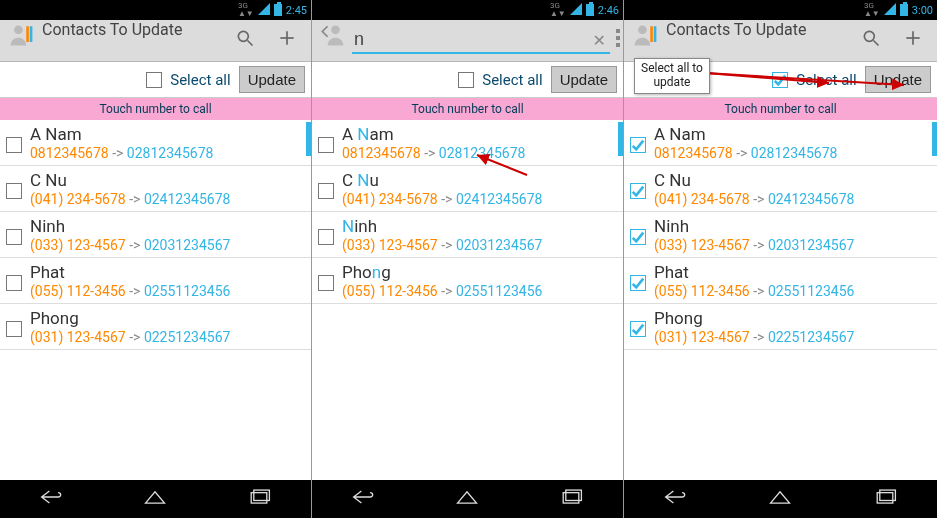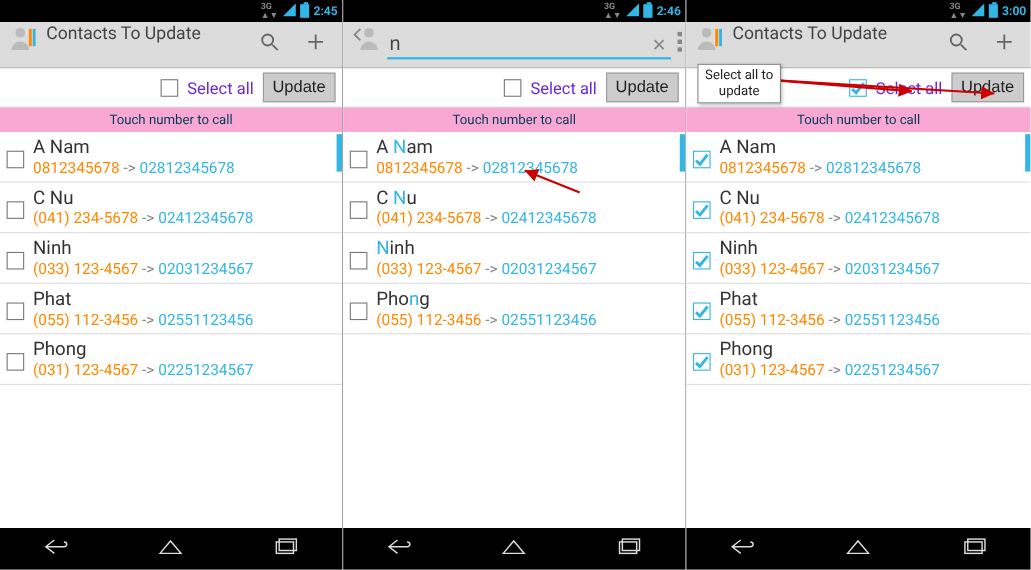--- a/index.html
+++ b/index.html
@@ -1,21 +1,21 @@
 <!DOCTYPE html>
 <html><head>
 <meta charset="utf-8">
 <style>
   * { box-sizing: border-box; margin: 0; padding: 0; }
   html, body { width: 937px; height: 518px; font-family: "Roboto", "Helvetica Neue", Arial, sans-serif; background: #fff; }
   .triptych { display: flex; width: 937px; height: 518px; }
   .phone { width: 312px; height: 518px; border-right: 1px solid #999; display: flex; flex-direction: column; position: relative; background: #fff; }
   .phone:last-child { border-right: none; width: 313px; }
   
-  .status-bar { height: 20px; background: #000; color: #33b5e5; display: flex; justify-content: flex-end; align-items: center; font-size: 11px; padding: 0 4px; gap: 4px; font-weight: bold; }
+  .status-bar { height: 20px; background: #000; color: #33b5e5; display: flex; justify-content: flex-end; align-items: center; font-size: 11px; padding: 0 4px; gap: 4px; }
   .status-bar .sig { display:inline-block; }
   .status-bar .battery { width: 8px; height: 12px; border: 1px solid #33b5e5; background: #33b5e5; position: relative; }
   .status-bar .battery::after { content:''; position:absolute; top:-3px; left:2px; width:4px; height:2px; background:#33b5e5; }
   .status-bar .threeg { font-size:8px; line-height:8px; color:#888; }
   
   .action-bar { height: 42px; background: #dcdcdc; border-bottom: 1px solid #b8b8b8; display: flex; padding: 0 6px; gap: 6px; }
   .app-icon { width: 30px; height: 30px; display:flex; align-items:center; justify-content:center; }
   .app-icon svg { width: 28px; height: 28px; }
   .title { flex: 1; font-size: 16px; color: #444; }
   .ab-icon { width: 36px; height: 36px; display:flex; align-items:center; justify-content:center; color:#666; }
@@ -24,21 +24,21 @@
   .search-wrap { flex:1; position:relative; display:flex; align-items:center; }
   .clear-x { position:absolute; right:4px; color:#888; font-size:16px; cursor:pointer; }
   .overflow-dots { display:flex; flex-direction:column; gap:3px; align-items:center; justify-content:center; width:24px; height:36px; }
   .overflow-dots span { width:4px; height:4px; background:#888; }
   
   .select-row { height: 36px; display:flex; align-items:center; justify-content:flex-end; padding: 0 6px; gap: 8px; border-bottom: 1px solid #ccc; }
   .chk { width:16px; height:16px; border:1.5px solid #777; display:inline-flex; align-items:center; justify-content:center; background:#fff; }
   .chk.checked { border-color:#33b5e5; }
   .chk.checked svg { display:block; }
   .chk svg { display:none; width:14px; height:14px; stroke:#33b5e5; stroke-width:3; fill:none; }
-  .sel-label { font-size:15px; color:#6d28d9; }
+  .sel-label { font-size:15px; color:#0c4a6e; }
   .update-btn { background:#ccc; border:1px solid #999; font-size:15px; color:#222; padding: 4px 8px; }
   
   .banner { height: 22px; background: #f9a8d4; color:#003a57; font-size:12px; display:flex; align-items:center; justify-content:center; }
   
   .list { flex:1; overflow:hidden; position:relative; }
   .row { display:flex; align-items:center; padding: 4px 6px 4px 6px; border-bottom:1px solid #ddd; gap:8px; }
   .row .chk { margin-top:4px; flex-shrink:0; }
   .row-body { flex:1; }
   .name { font-size:17px; color:#333; }
   .name .hl { color:#33b5e5; }

